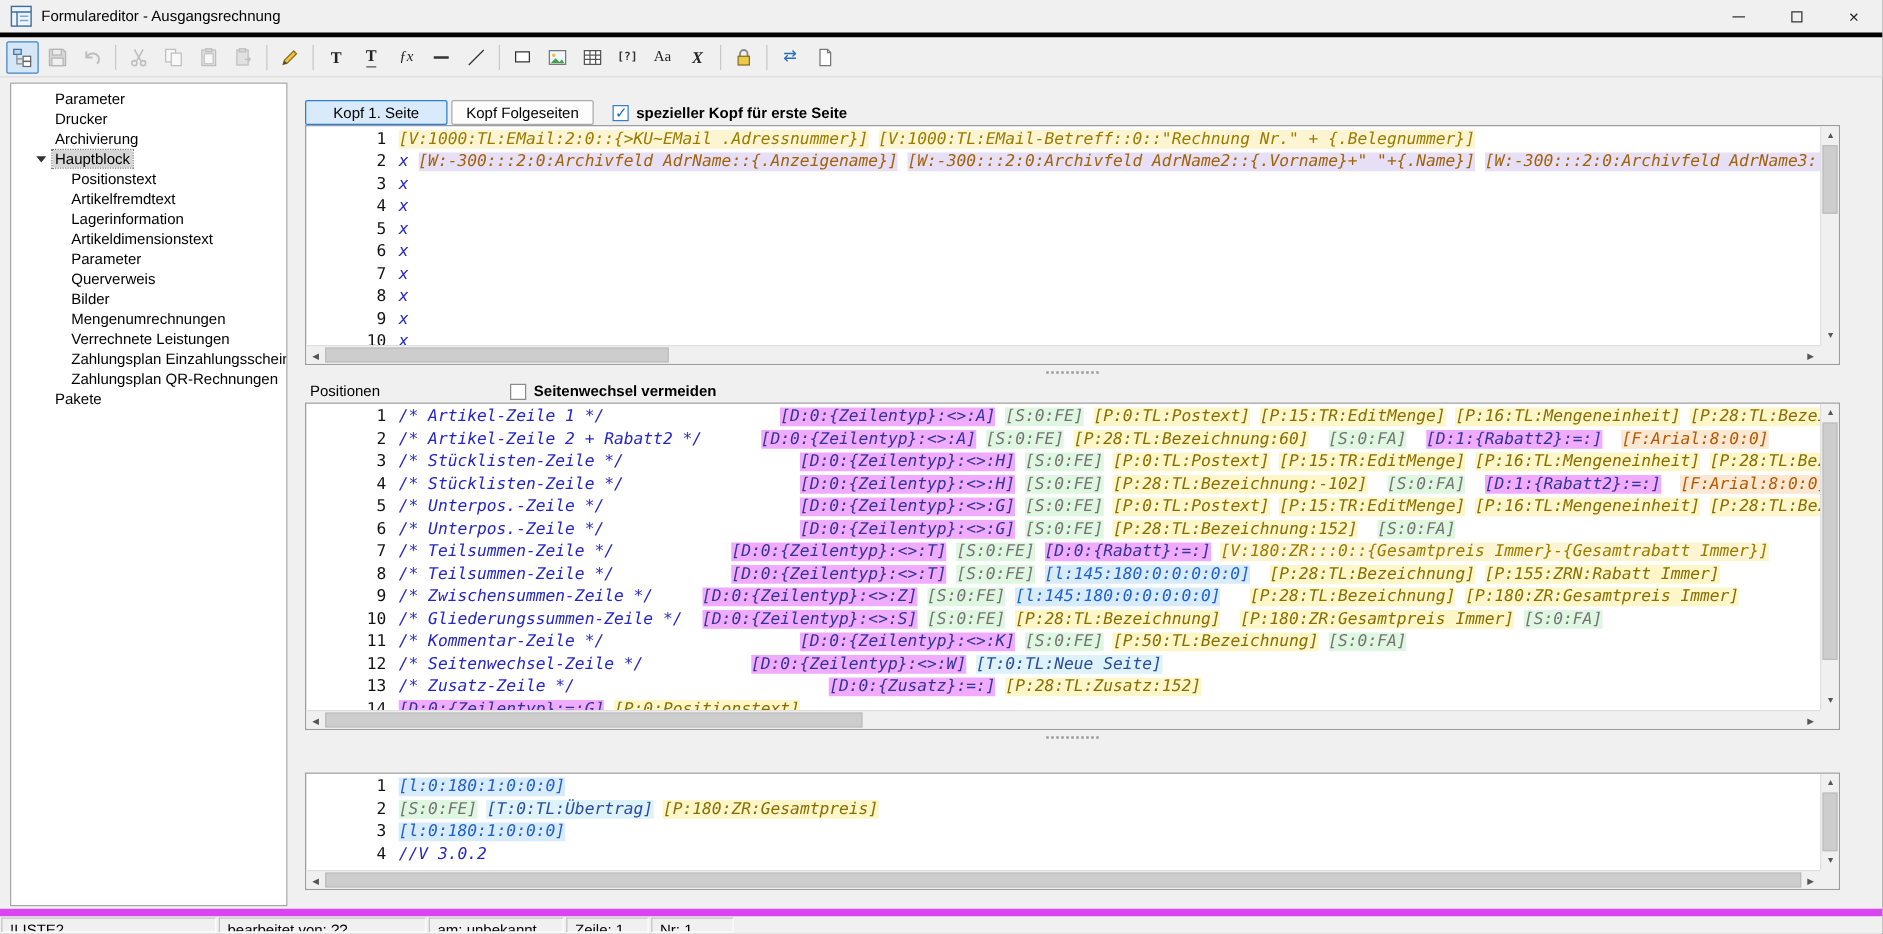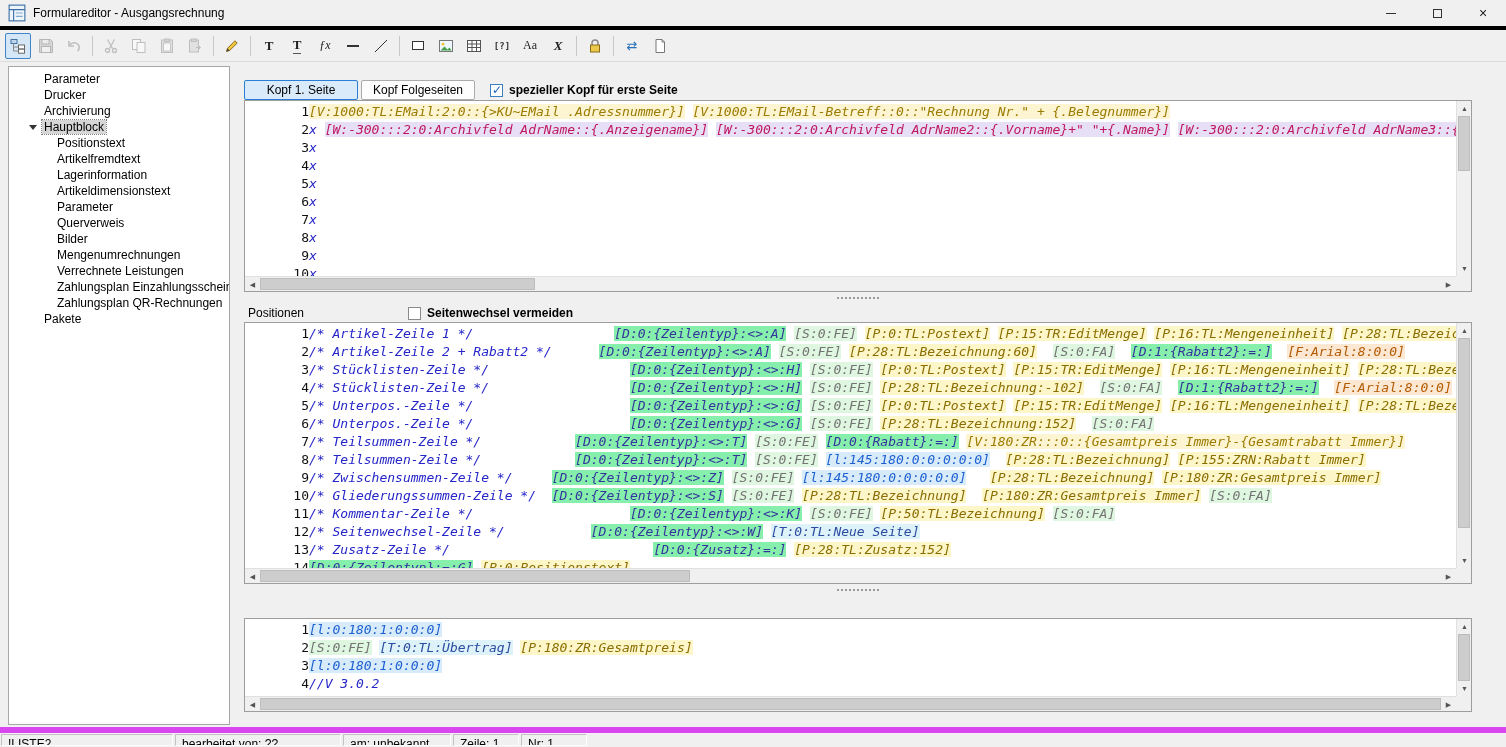--- a/index.html
+++ b/index.html
@@ -57,26 +57,26 @@
   #pos-row{position:absolute;top:238px;left:8px;height:18px;display:flex;align-items:center;font-size:12px;color:#000}
   #pos-row .cbwrap{margin-left:104px}
 
   .editor{position:absolute;left:4px;width:1228px;background:#fff;border:1px solid #9d9d9d;overflow:hidden}
   #editor-head{top:34px;height:192px}
   #editor-pos{top:256px;height:262px}
   #editor-foot{top:552px;height:94px}
   .code-area{position:absolute;left:0;top:0;right:15px;bottom:15px;overflow:hidden;padding-top:3px}
   .code-line{height:18px;line-height:18px;display:flex;white-space:pre}
   .ln{width:64px;text-align:right;font:13px "DejaVu Sans Mono",monospace;color:#111;flex:none}
-  .code{font:italic 13px "DejaVu Sans Mono",monospace;color:#1a1a9c;white-space:pre;flex:none}
+  .code{font:italic 13px "DejaVu Sans Mono",monospace;color:#1a1a9c;margin-left:10px;white-space:pre;flex:none}
   .seg-cm{color:#2525c8}
   .seg-x{color:#2525c8}
   .seg-v{background:#fdf4d2;color:#9a7b00}
-  .seg-w{background:#e7dff6;color:#be185d}
-  .seg-d{background:#86efac;color:#33339c}
+  .seg-w{background:#e7dff6;color:#a16207}
+  .seg-d{background:#f0abfc;color:#33339c}
   .seg-s{background:#dff7e1;color:#737373}
   .seg-p{background:#fdf6c9;color:#8a6d00}
   .seg-l{background:#d8ebfb;color:#1c5fd0}
   .seg-t{background:#def2f9;color:#2a4ba0}
   .seg-f{background:#fbe7d2;color:#b35900}
 
   
   .vscroll{position:absolute;right:0;top:0;bottom:15px;width:15px;background:#f0f0f0;border-left:1px solid #e0e0e0}
   .hscroll{position:absolute;left:0;right:15px;bottom:0;height:15px;background:#f0f0f0;border-top:1px solid #e0e0e0}
   .corner{position:absolute;right:0;bottom:0;width:15px;height:15px;background:#f0f0f0}

